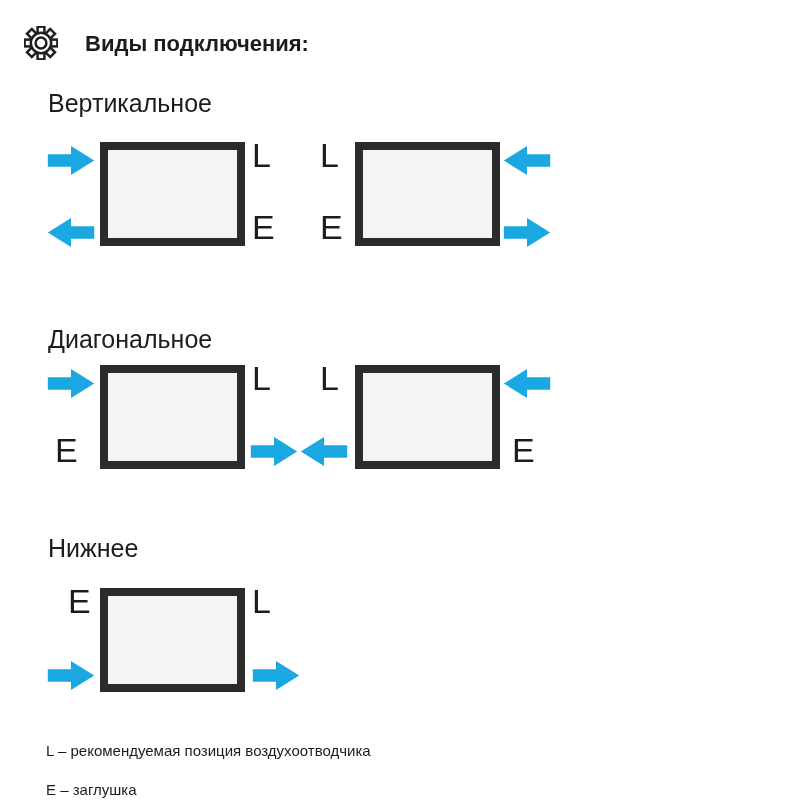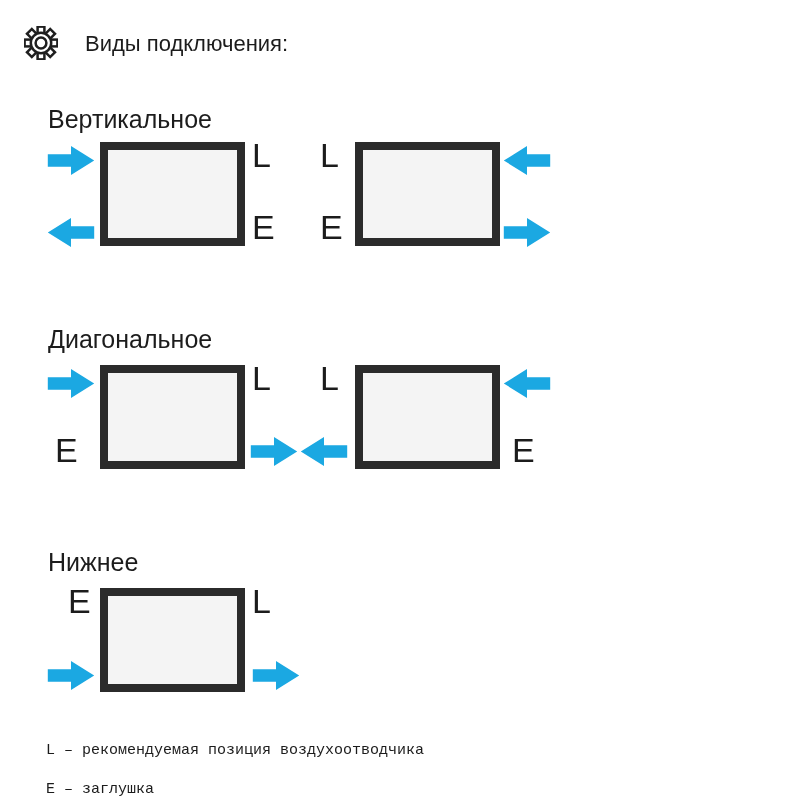--- a/index.html
+++ b/index.html
@@ -8,51 +8,51 @@
     background:#ffffff;
     font-family:"Liberation Sans","DejaVu Sans",sans-serif;
     color:#1c1c1c;
     position:relative;
     overflow:hidden;
   }
   .abs{position:absolute;}
   
   .page-title{
     left:85px;top:31px;
-    font-size:22px;font-weight:400;color:#1c1c1c;
+    font-size:22px;font-weight:700;color:#1c1c1c;
     white-space:nowrap;
   }
   .gear{left:24px;top:26px;width:34px;height:34px;}
   
   .section-title{
     font-size:25px;font-weight:400;color:#1c1c1c;
     left:48px;white-space:nowrap;line-height:1;
   }
-  .st-vertical{top:107px;text-align:center;}
+  .st-vertical{top:91px;text-align:center;}
   .st-diagonal{top:327px;text-align:right;}
-  .st-bottom{top:550px;text-align:center;}
+  .st-bottom{top:536px;text-align:center;}
   
   .radiator{
     width:145px;height:104px;
     box-sizing:border-box;
     border:8px solid #2b2b2b;
     background:#f4f4f4;
   }
   
   .port{
     font-size:34px;line-height:34px;font-weight:400;
     color:#1c1c1c;white-space:nowrap;
   }
   
   .arrow{width:48px;height:29px;display:block;}
   .arrow polygon{fill:#1ba8e2;}
   .flip{transform:scaleX(-1);}
   
   .legend-line{
-    left:46px;font-size:15px;line-height:1;color:#1c1c1c;white-space:nowrap;font-family:Liberation Mono, monospace;
+    left:46px;font-size:15px;line-height:1;color:#1c1c1c;white-space:nowrap;
   }
   .ll-1{top:743px;}
   .ll-2{top:782px;}
 </style>
 </head>
 <body>
 
 <svg class="abs gear" viewBox="0 0 34 34">
   <g transform="translate(17 17)" stroke="#1f1f1f" stroke-width="2.5" fill="#ffffff">
     <g>

